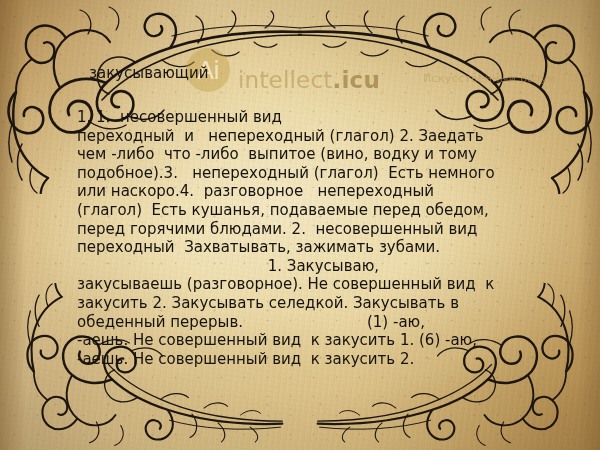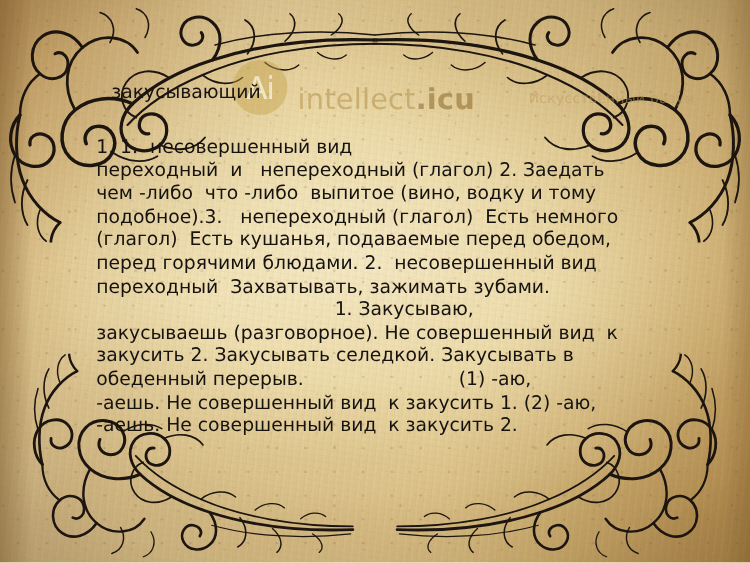--- a/index.html
+++ b/index.html
@@ -335,24 +335,25 @@
     </div>
   </div>
 
   <div class="headword">закусывающий</div>
 
   <div class="body-text">
     <div class="ln">1. 1.  несовершенный вид</div>
     <div class="ln">переходный  и   непереходный (глагол) 2. Заедать</div>
     <div class="ln">чем -либо  что -либо  выпитое (вино, водку и тому</div>
     <div class="ln">подобное).3.   непереходный (глагол)  Есть немного</div>
+    <div class="ln">или наскоро.4.  разговорное   непереходный</div>
     <div class="ln">(глагол)  Есть кушанья, подаваемые перед обедом,</div>
     <div class="ln">перед горячими блюдами. 2.  несовершенный вид</div>
     <div class="ln">переходный  Захватывать, зажимать зубами.</div>
     <div class="ln">                                        1. Закусываю,</div>
     <div class="ln">закусываешь (разговорное). Не совершенный вид  к</div>
     <div class="ln">закусить 2. Закусывать селедкой. Закусывать в</div>
     <div class="ln">обеденный перерыв.                          (1) -аю,</div>
-    <div class="ln">-аешь. Не совершенный вид  к закусить 1. (2) -аю,</div>
+    <div class="ln">-аешь. Не совершенный вид  к закусить 1. (6) -аю,</div>
     <div class="ln">-аешь. Не совершенный вид  к закусить 2.</div>
   </div>
 
 </div>
 
 </body></html>

